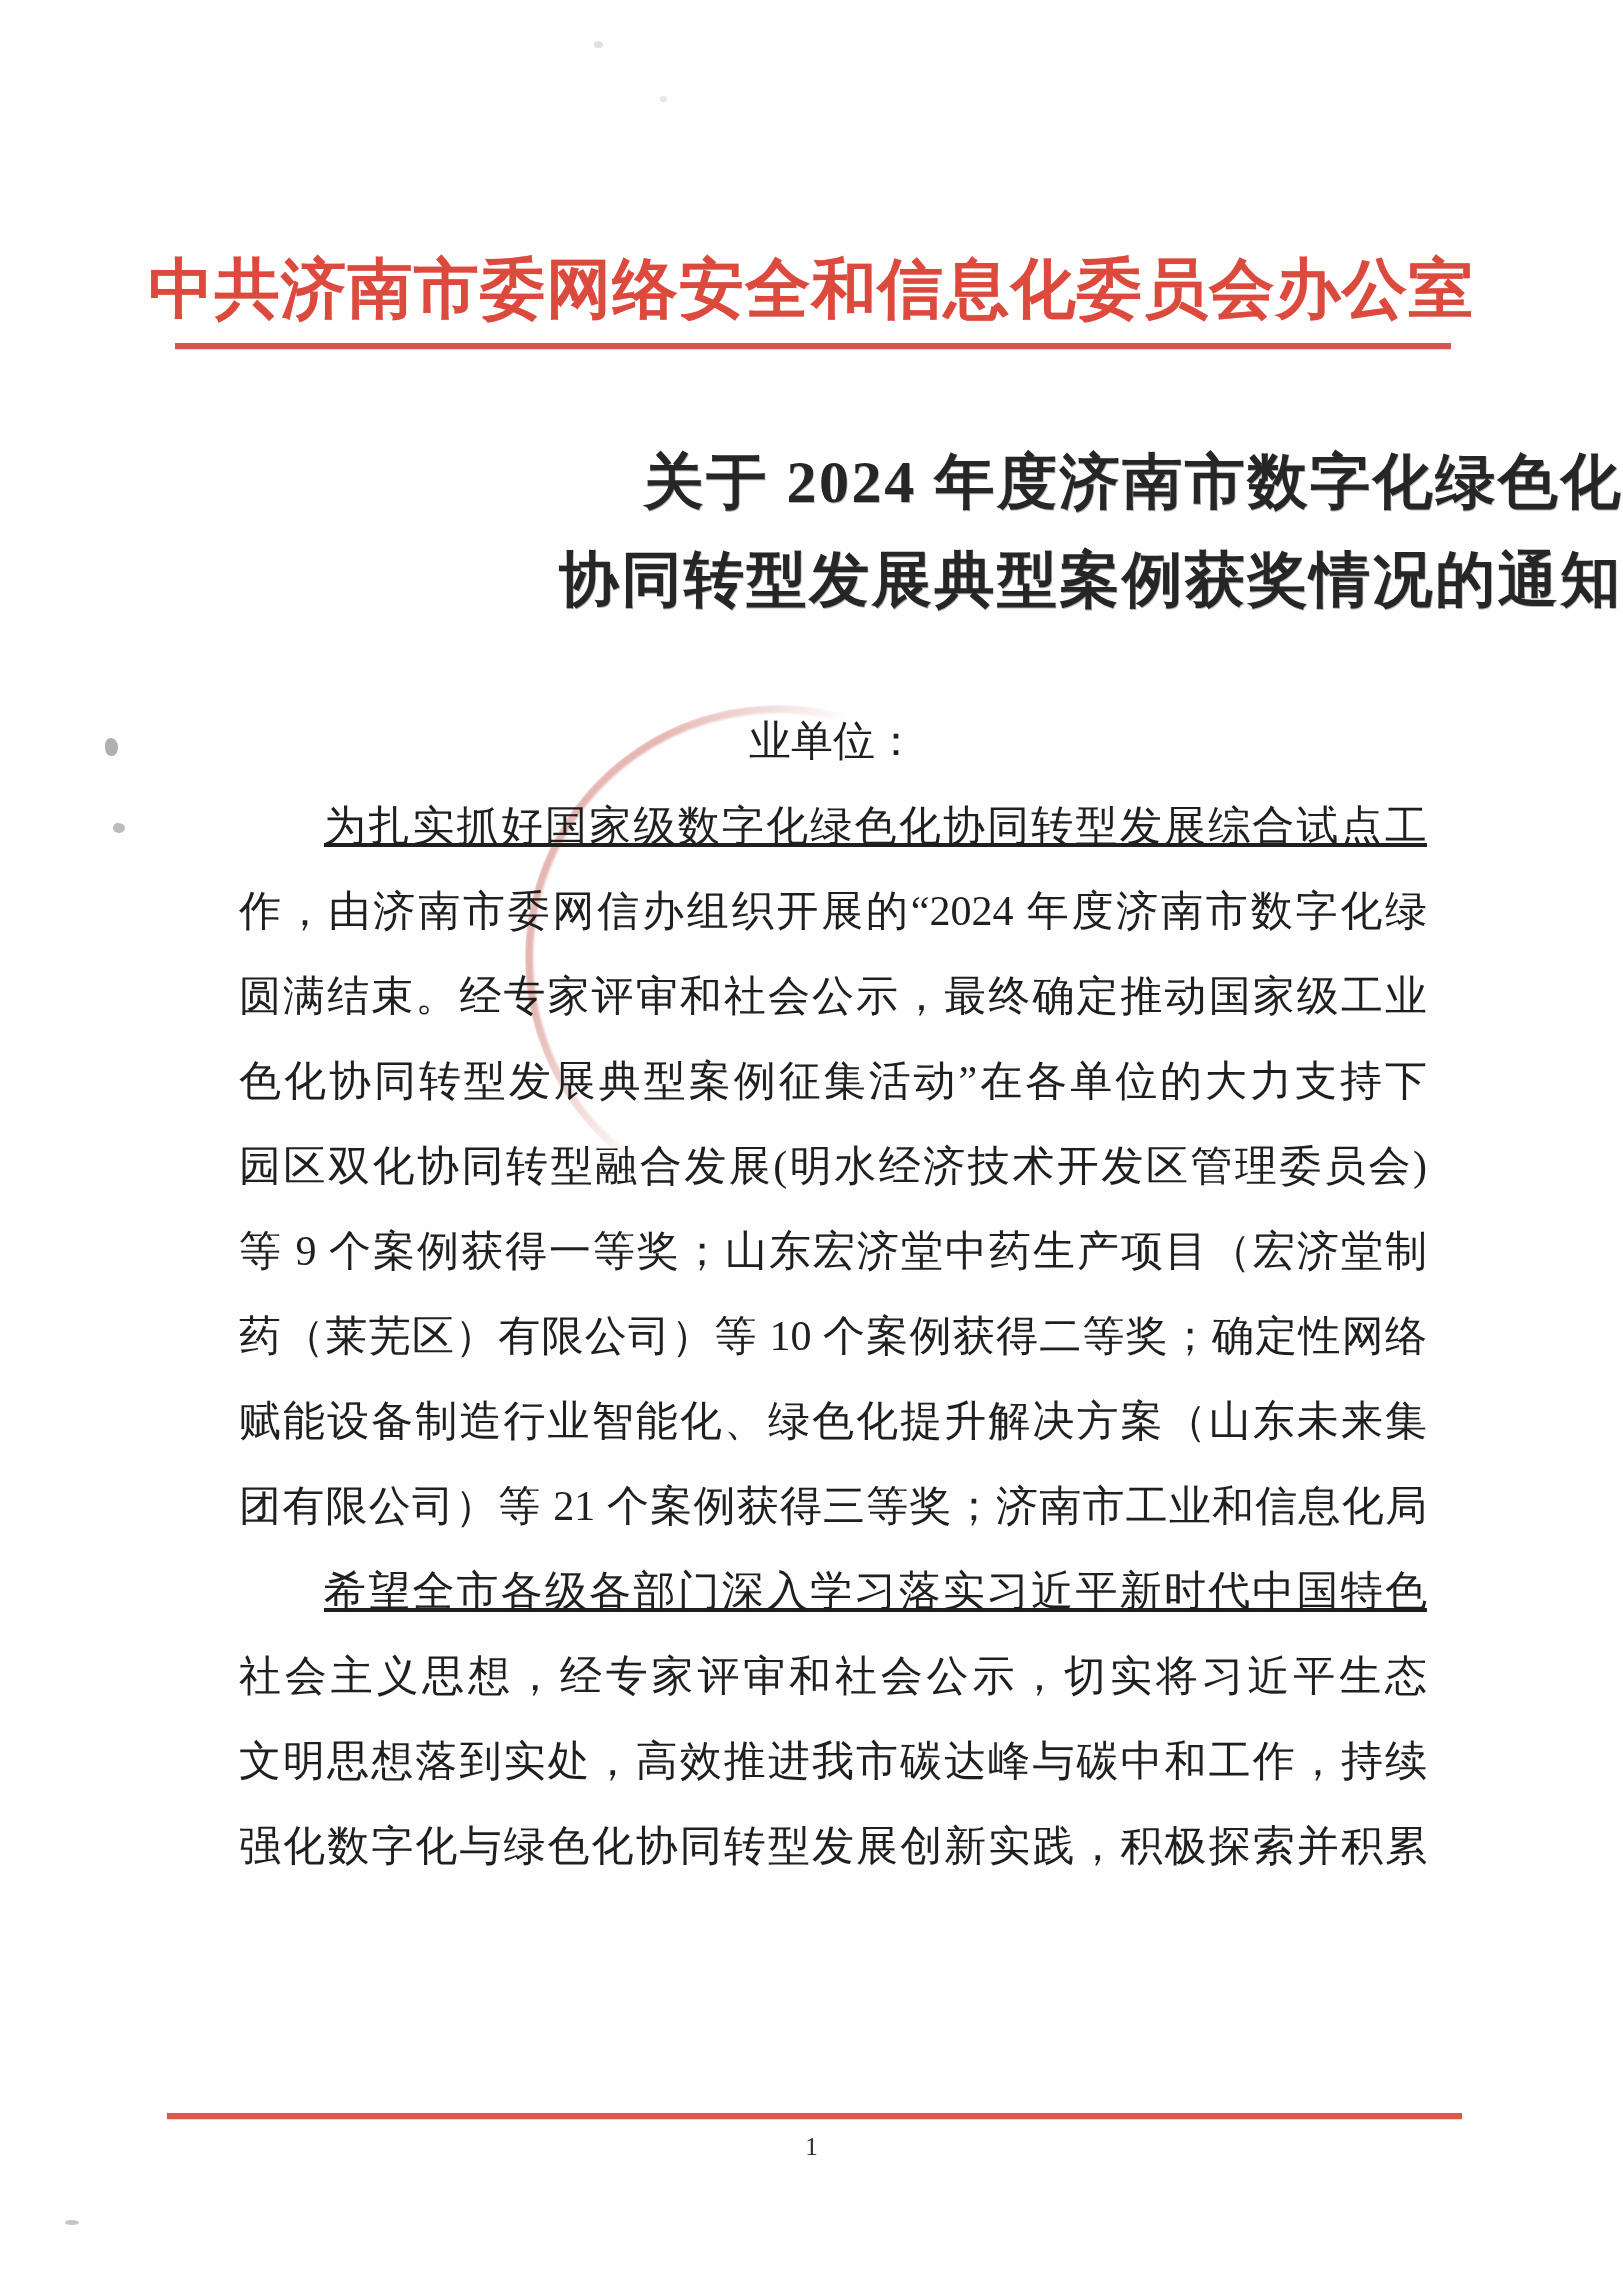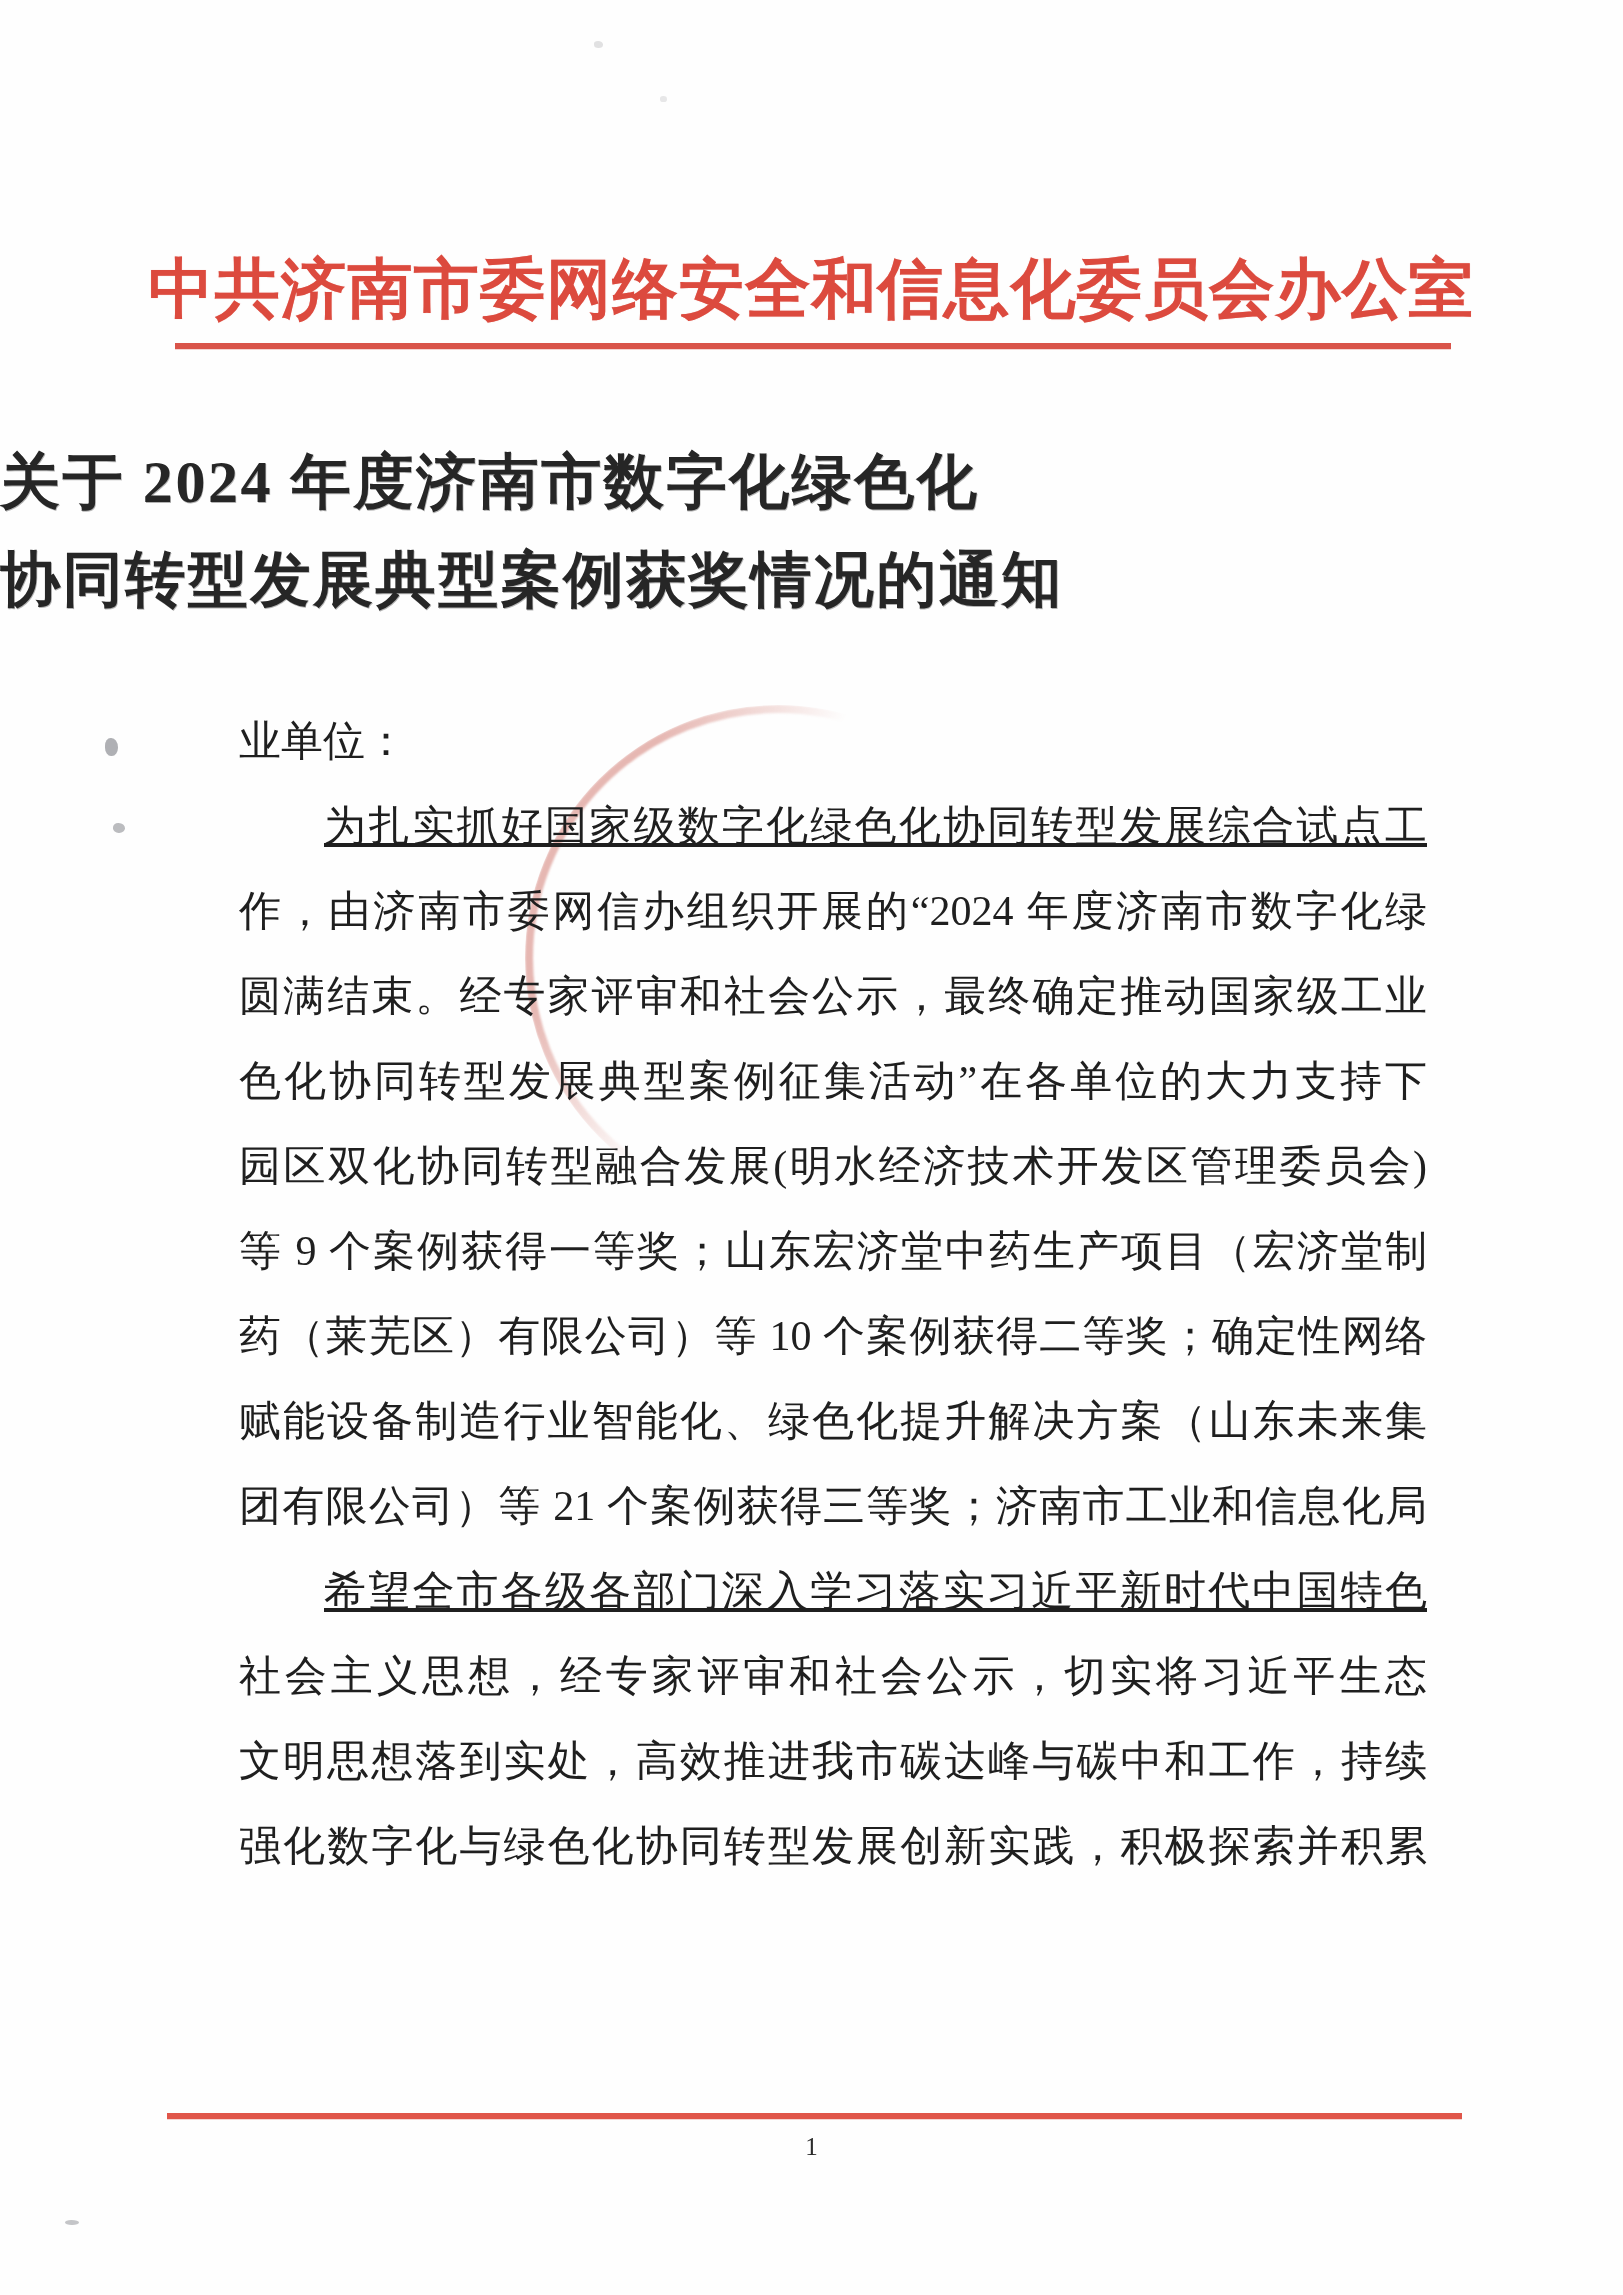--- a/index.html
+++ b/index.html
@@ -22,35 +22,35 @@
     text-shadow:0 0 0.7px rgba(220,74,62,.55);
   }
   .header-rule{
     position:absolute;left:175px;top:343px;width:1276px;height:5.9px;
     background:#d9544a;
     box-shadow:0 0.7px 0 rgba(217,84,74,.35);
   }
   
   .doc-title{
     position:absolute;left:0;top:433px;width:100%;
-    text-align:left;color:#262626;
+    text-align:right;color:#262626;
     font-weight:bold;font-size:60px;line-height:98px;
     letter-spacing:2.6px;white-space:nowrap;
     text-shadow:0.7px 0.7px 0 rgba(40,40,40,.35);
   }
   
   .body-block{
     position:absolute;left:239px;top:699px;width:1188px;
     color:#1f1f1f;
     font-size:42px;
   }
   .ln{
     height:85px;line-height:85px;
     white-space:nowrap;
-    text-align:left;
+    text-align:center;
   }
   .jfy{
     white-space:normal;
     text-align:justify;
     text-align-last:justify;
     text-justify:inter-character;
   }
   .ind{padding-left:85px;text-decoration:underline;}
   
   .stamp-arc{

